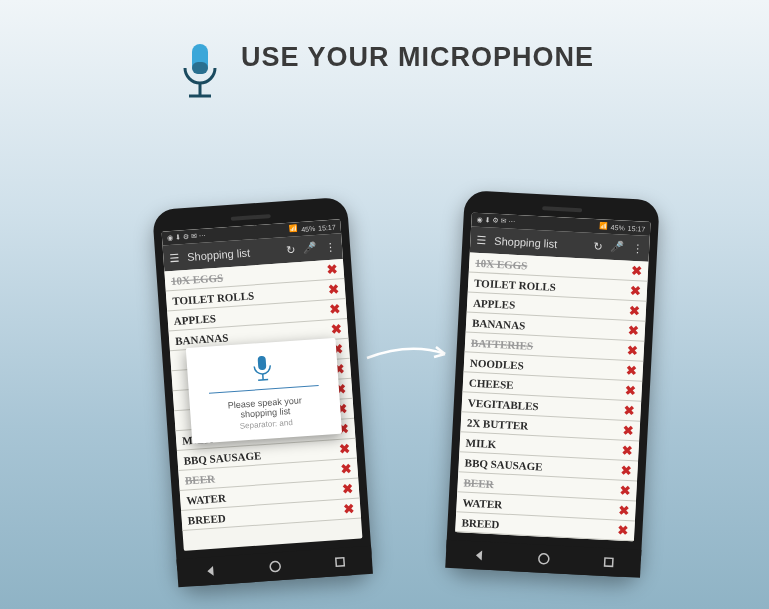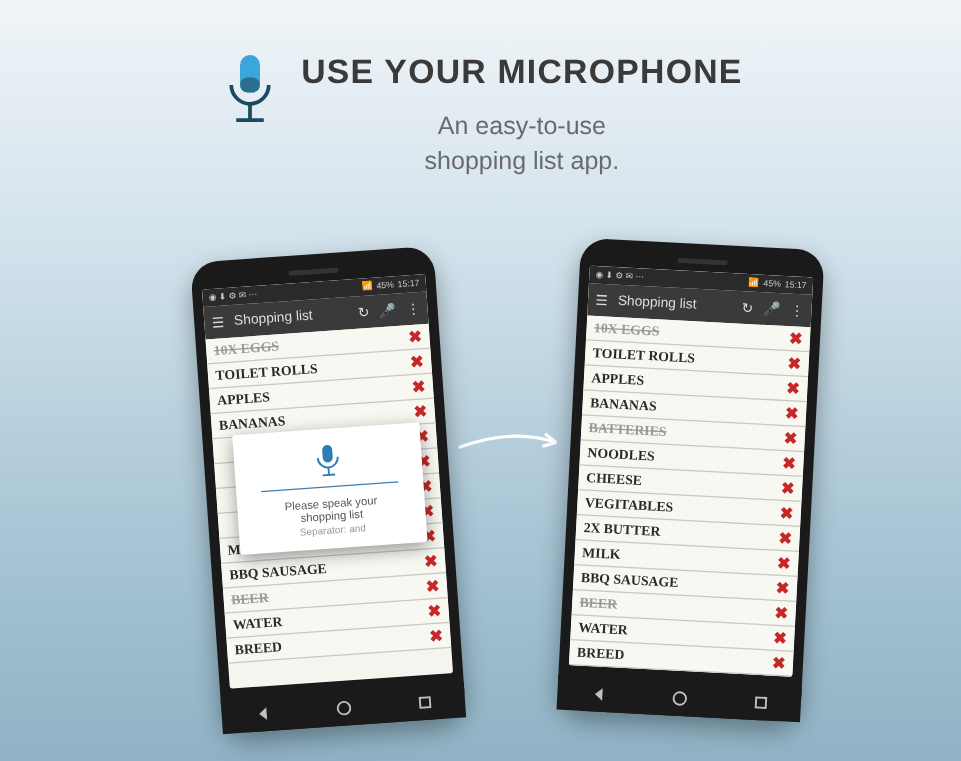--- a/index.html
+++ b/index.html
@@ -43,23 +43,20 @@
     <svg viewBox="0 0 50 70">
         <rect x="17" y="2" width="16" height="30" rx="8" fill="#3ba7d9"></rect>
         <rect x="17" y="20" width="16" height="12" rx="6" fill="#2a6f8f"></rect>
         <path d="M10 26 a15 15 0 0 0 30 0" stroke="#1a4a5f" stroke-width="3" fill="none"></path>
         <line x1="25" y1="41" x2="25" y2="54" stroke="#1a4a5f" stroke-width="3"></line>
         <line x1="14" y1="54" x2="36" y2="54" stroke="#1a4a5f" stroke-width="3"></line>
       </svg>
   </div>
   <div class="head-text">
     <div class="title">USE YOUR MICROPHONE</div>
-    <div class="subtitle">
-      <span>An easy-to-use</span><br><span>shopping list app.</span>
-    </div>
   </div>
 </div>
 
 <div class="phones">
   <div class="arrow">
     <svg viewBox="0 0 90 30">
         <path d="M2 18 Q 45 2 80 14" stroke="#fff" stroke-width="2.5" fill="none"></path>
         <path d="M80 14 l-9 -7 m9 7 l-11 3" stroke="#fff" stroke-width="2.5" fill="none"></path>
       </svg>
   </div>

